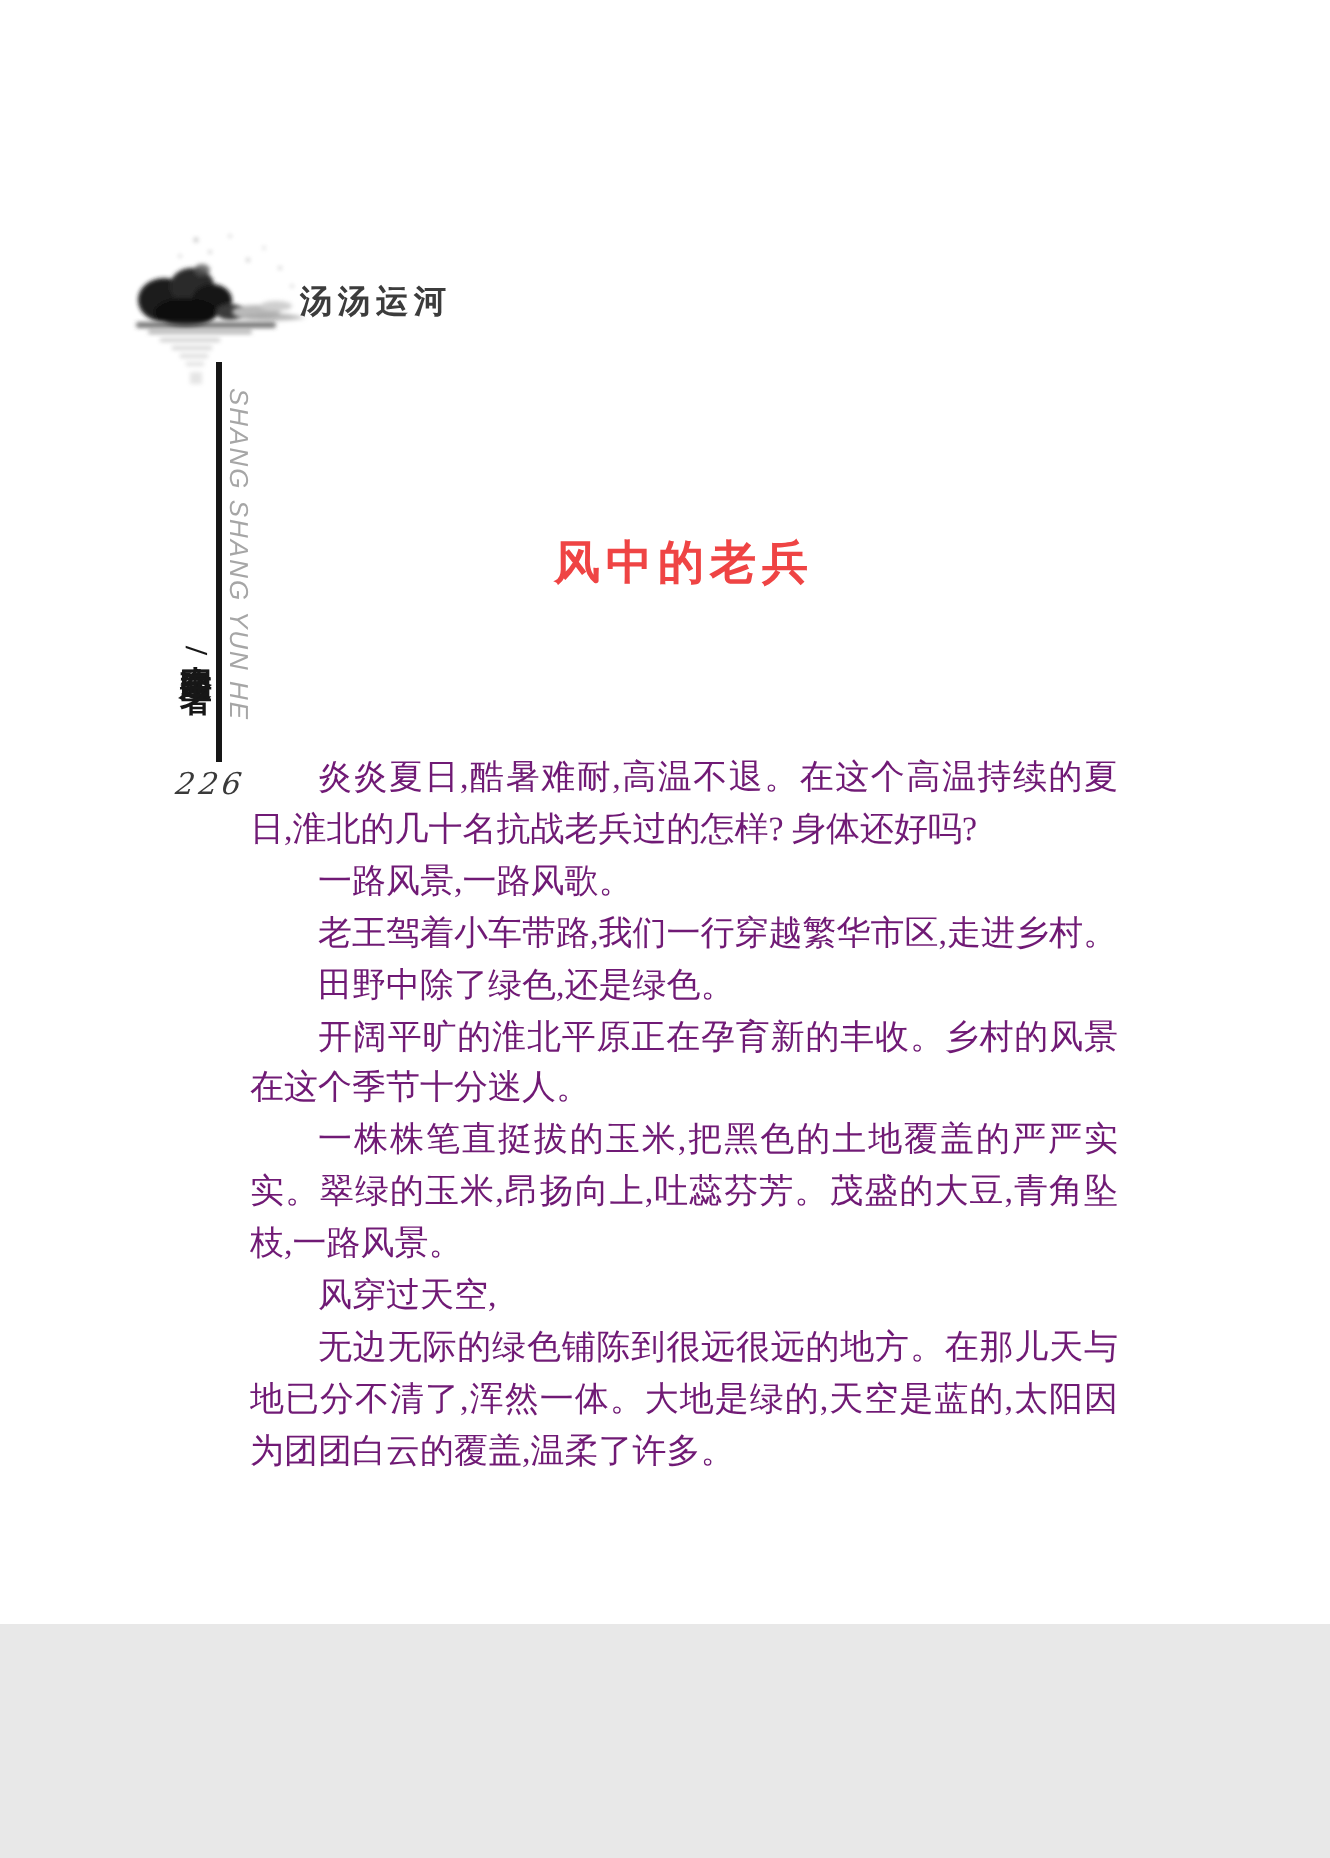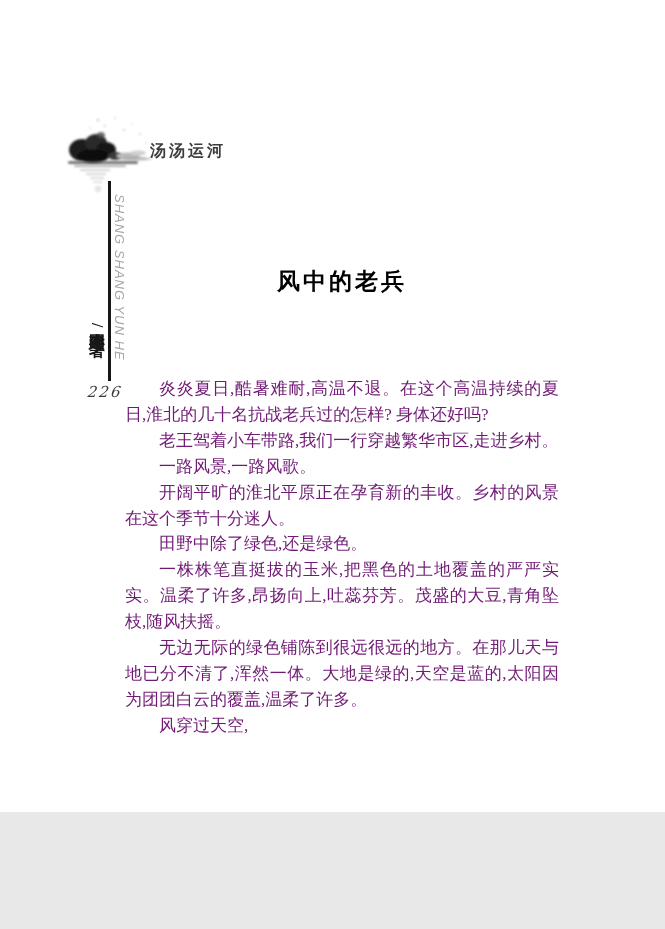--- a/index.html
+++ b/index.html
@@ -82,21 +82,21 @@
   
   .article-title {
     position: absolute;
     left: 125px;
     top: 266px;
     width: 434px;
     text-align: center;
     font-size: 23px;
     font-weight: 700;
     letter-spacing: 3px;
-    color: #000000;
+    color: #ef4444;
   }
   .article-body {
     position: absolute;
     left: 125px;
     top: 376px;
     width: 434px;
     font-size: 17px;
     line-height: 25.9px;
     color: #701a75;
     text-align: justify;
@@ -167,22 +167,22 @@
   <div class="series-en">SHANG SHANG YUN HE</div>
 
   <div class="author">秦建国/著</div>
 
   <div class="page-num">226</div>
 
   <h1 class="article-title">风中的老兵</h1>
 
   <div class="article-body">
     <p>炎炎夏日,酷暑难耐,高温不退。在这个高温持续的夏日,淮北的几十名抗战老兵过的怎样? 身体还好吗?</p>
+    <p>一路风景,一路风歌。</p>
     <p>老王驾着小车带路,我们一行穿越繁华市区,走进乡村。</p>
-    <p>一路风景,一路风歌。</p>
+    <p>田野中除了绿色,还是绿色。</p>
     <p>开阔平旷的淮北平原正在孕育新的丰收。乡村的风景在这个季节十分迷人。</p>
-    <p>田野中除了绿色,还是绿色。</p>
-    <p>一株株笔直挺拔的玉米,把黑色的土地覆盖的严严实实。温柔了许多,昂扬向上,吐蕊芬芳。茂盛的大豆,青角坠枝,随风扶摇。</p>
+    <p>一株株笔直挺拔的玉米,把黑色的土地覆盖的严严实实。翠绿的玉米,昂扬向上,吐蕊芬芳。茂盛的大豆,青角坠枝,一路风景。</p>
+    <p>风穿过天空,</p>
     <p>无边无际的绿色铺陈到很远很远的地方。在那儿天与地已分不清了,浑然一体。大地是绿的,天空是蓝的,太阳因为团团白云的覆盖,温柔了许多。</p>
-    <p>风穿过天空,</p>
   </div>
 
 </div>
 
 </body></html>

